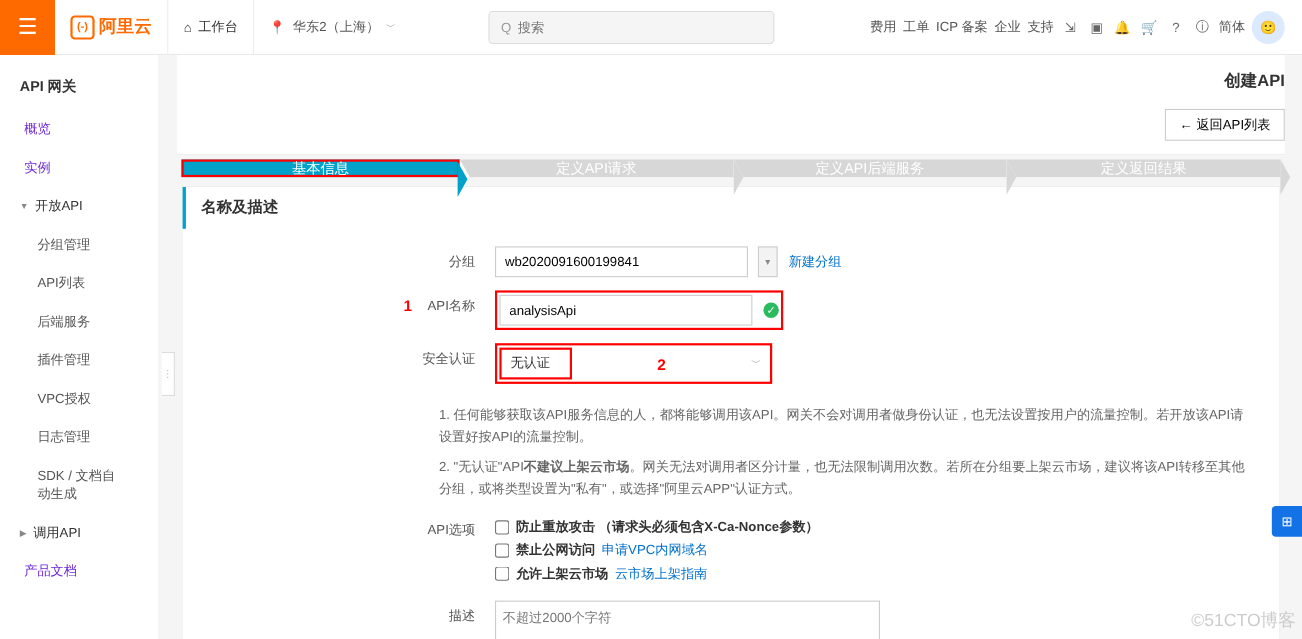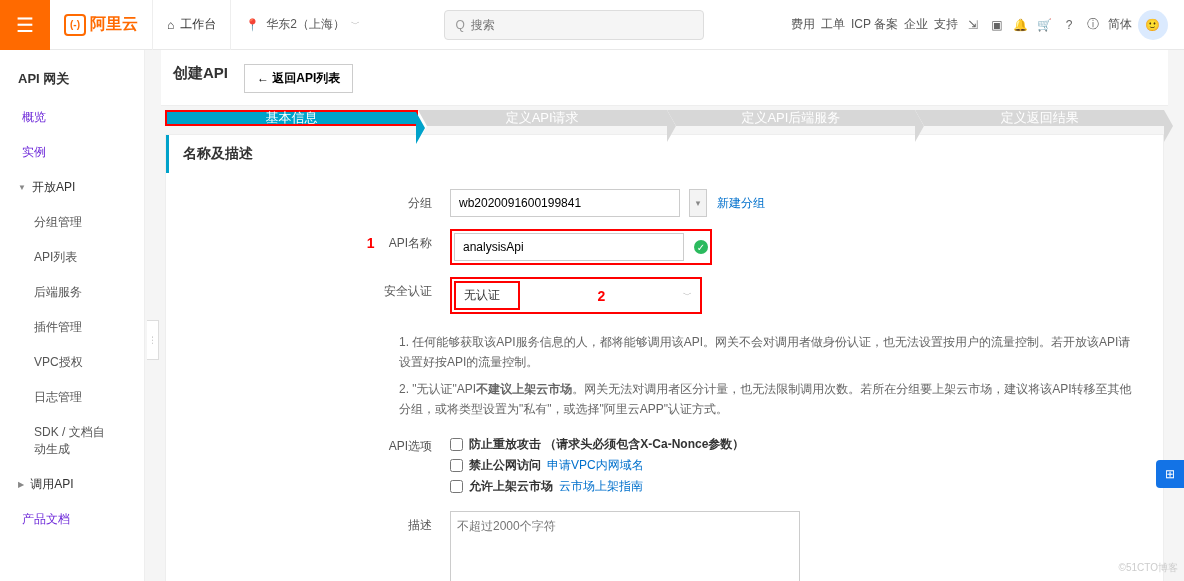--- a/index.html
+++ b/index.html
@@ -18,23 +18,23 @@
     .ico { width:18px; display:inline-flex; justify-content:center; color:#666;}
     .avatar { width:30px; height:30px; border-radius:50%; background:#dbeafe; display:flex; align-items:center; justify-content:center;}
     .shell { display:flex; }
     .sidebar { width:145px; background:#fff; border-right:1px solid #eee; padding-top:16px; min-height:540px;}
     .sb-title { font-weight:bold; padding:4px 18px 12px; font-size:13px;}
     .sb-item { padding:9px 22px; cursor:pointer; color:#6d28d9;}
     .sb-parent { padding:9px 18px; cursor:pointer; display:flex; align-items:center; gap:6px;}
     .sb-sub { padding:9px 34px; cursor:pointer; color:#555;}
     .tri { font-size:8px; color:#888;}
     .content { flex:1; padding:0 20px 20px 20px;}
-    .page-head { display:flex; align-items:flex-start; gap:16px; padding:14px 0 12px 12px; border-bottom:1px solid #eee; background:#fff; margin:0 -4px;}
+    .page-head { display:flex; align-items:flex-end; gap:16px; padding:14px 0 12px 12px; border-bottom:1px solid #eee; background:#fff; margin:0 -4px;flex-direction:column;}
     .page-head h2 { font-size:15px; font-weight:600;}
-    .btn-outline { border:1px solid #ccc; background:#fff; padding:5px 12px; cursor:pointer; font-size:12px;font-weight:bold;}
+    .btn-outline { border:1px solid #ccc; background:#fff; padding:5px 12px; cursor:pointer; font-size:12px;}
     .steps { display:flex; margin-top:4px; height:16px;}
     .step { flex:1; background:#d7d7d7; color:#fff; display:flex; align-items:center; justify-content:center; position:relative; font-size:13px;}
     .step.active { background:#00a2ca; }
     .step:after { content:""; position:absolute; right:-9px; top:0; border-top:16px solid transparent; border-bottom:16px solid transparent; border-left:9px solid #d7d7d7; z-index:2;}
     .step.active:after { border-left-color:#00a2ca;}
     .step:before { content:""; position:absolute; left:0; top:0; border-top:16px solid transparent; border-bottom:16px solid transparent; border-left:9px solid #fff;}
     .step:first-child:before { display:none;}
     .red-box { border:2px solid red; }
     .card { background:#fff; border:1px solid #eee; margin-top:8px; }
     .card-title { border-left:3px solid #00a2ca; padding:10px 14px; font-size:14px; font-weight:600;}
@@ -45,21 +45,21 @@
     .inp { border:1px solid #ccc; height:28px; padding:0 8px; font-size:12px; width:230px;}
     .inp-wide { width:230px;}
     .dd-btn { border:1px solid #ccc; width:18px; height:28px; display:flex; align-items:center; justify-content:center; background:#f3f3f3; margin-left:-1px;}
     .link { color:#0070cc; cursor:pointer;}
     .ok-badge { color:#fff; background:#2bba5e; width:14px; height:14px; border-radius:50%; font-size:10px; display:flex; align-items:center; justify-content:center;}
     .note { color:#666; font-size:12px; line-height:1.7; margin-top:6px;}
     .chk-row { display:flex; align-items:center; gap:6px; margin:4px 0;}
     textarea { border:1px solid #ccc; width:350px; height:80px; padding:6px; font-size:12px; resize:both;}
     .anno { color:red; font-size:14px; font-weight:bold;}
     .chevv{font-size:9px;color:#888;}
-    .watermark{position:fixed;right:6px;bottom:6px;color:#ccc;font-size:10px;}
+    .watermark{position:fixed;right:6px;bottom:6px;color:#ccc;font-size:16px;}
     .fab{position:fixed;right:0;top:460px;width:28px;height:28px;background:#1373e6;border-radius:4px 0 0 4px;color:#fff;display:flex;align-items:center;justify-content:center;}
     .drag-handle{position:absolute;left:147px;top:320px;background:#fff;border:1px solid #ddd;border-left:none;width:12px;height:40px;display:flex;align-items:center;justify-content:center;color:#bbb;font-size:9px;cursor:pointer;}
   </style>
 </head>
 <body>
 
 <div class="topbar">
   <div class="hamburger">☰</div>
   <div class="logo">
     <span class="logo-glyph">(-)</span>

